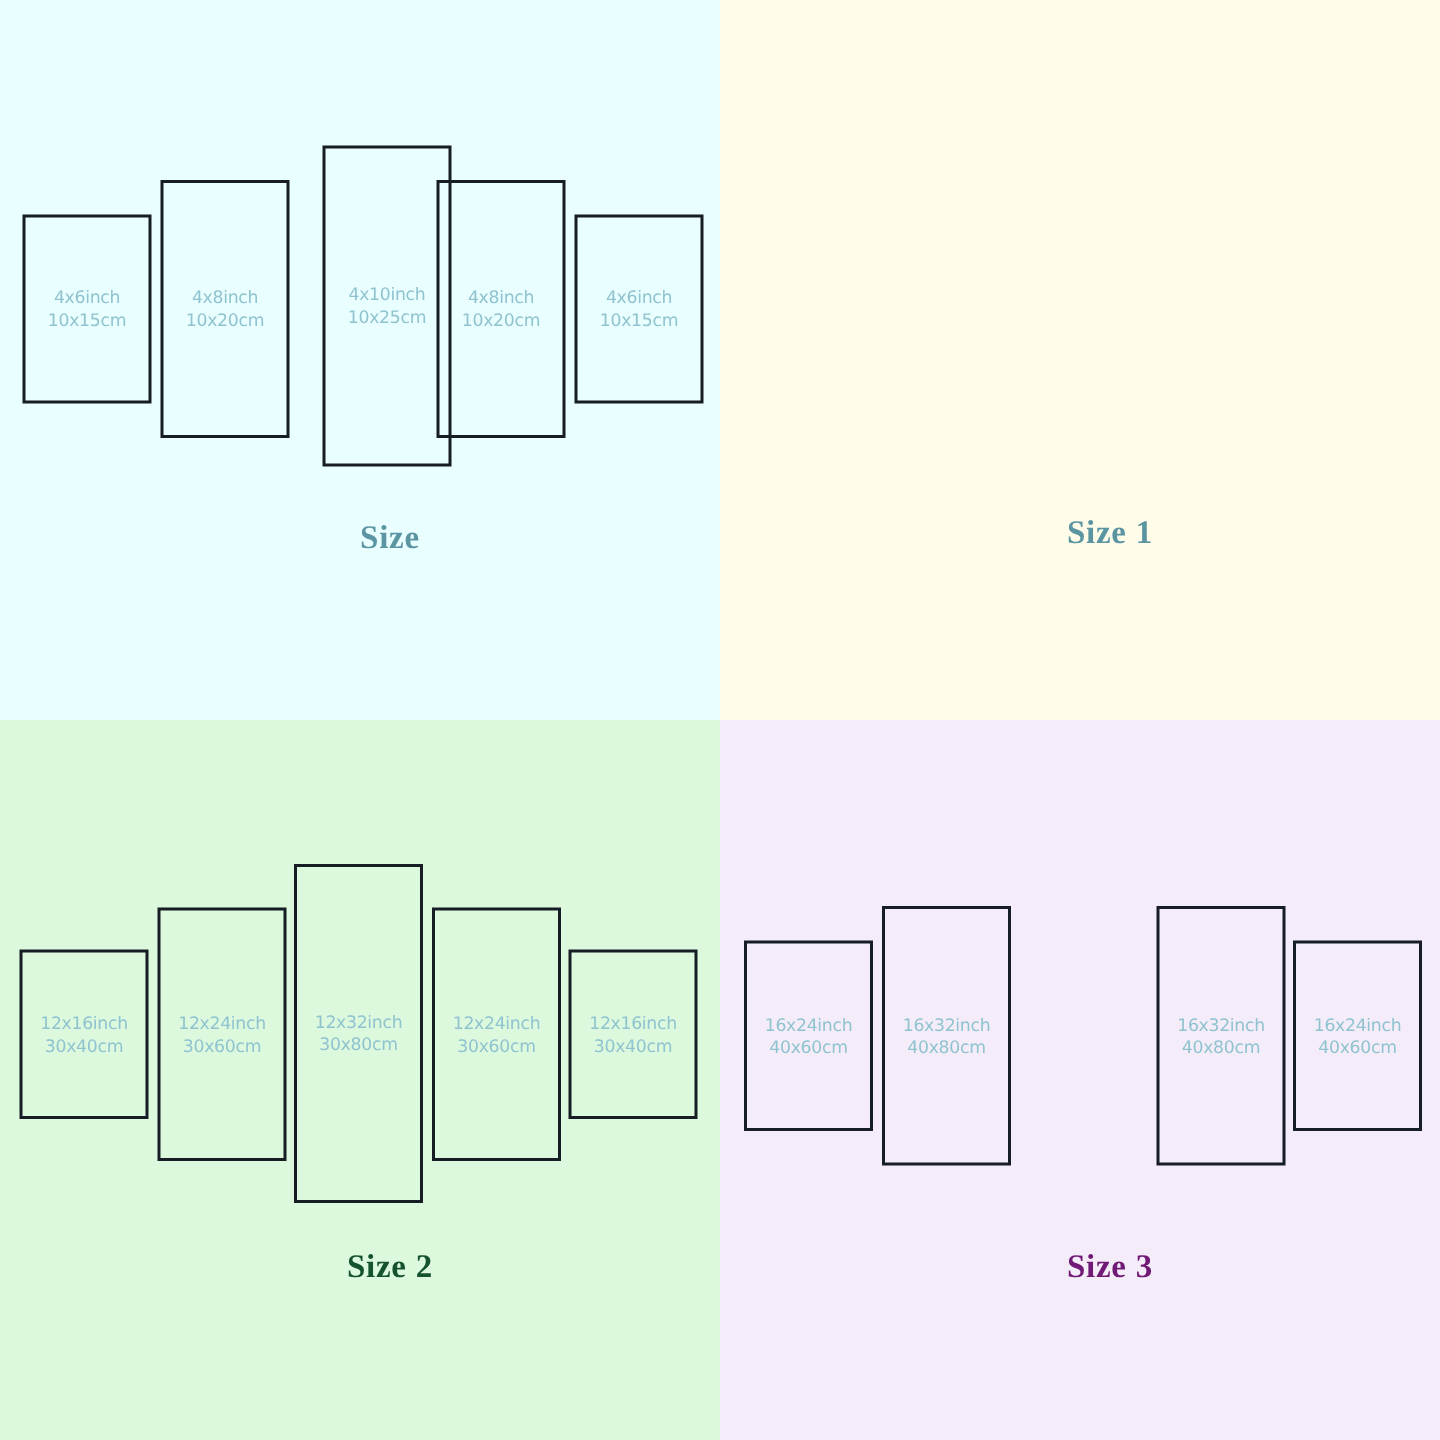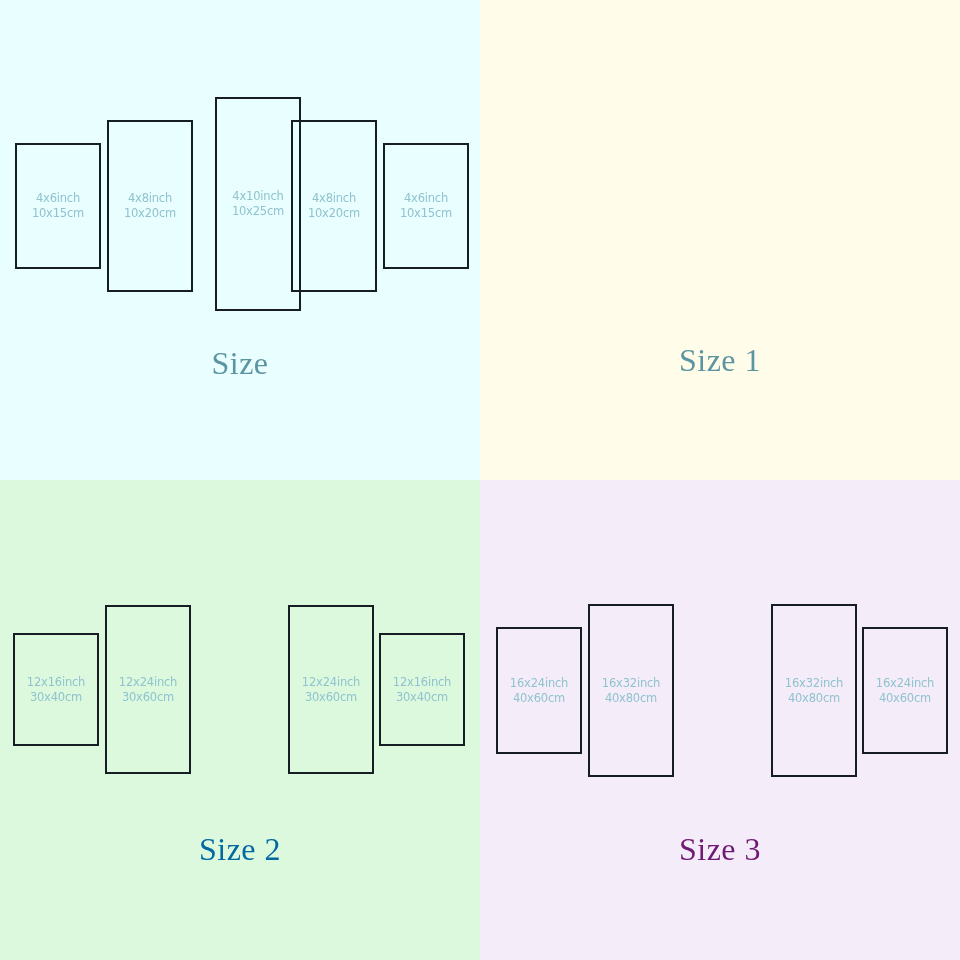--- a/index.html
+++ b/index.html
@@ -45,24 +45,25 @@
     white-space:nowrap;
     user-select:none;
   }
   .panel-label .l2{display:block;}
   .q-title{
     position:absolute;
     left:0;
     width:480px;
     text-align:center;
     font-family:"Liberation Serif", serif;
-    font-weight:normal;
-    font-size:32px;
+    font-weight:bold;
+    font-size:22px;
     color:#5c95a2;
     letter-spacing:0.5px;
+    padding-left:20px;
   }
 </style>
 </head>
 <body>
 
 <div id="board">
     <div class="quadrant" style="background: rgb(233, 254, 255);">
       <div class="panels">
         <div class="panel" style="left: 15px; top: 143px; width: 86px; height: 126px; border-color: rgb(22, 29, 36); border-width: 2px;">
           <div class="panel-label" style="color: rgb(143, 195, 207);"><span>4x6inch</span><span class="l2">10x15cm</span></div>
@@ -87,28 +88,31 @@
       <div class="q-title" style="top: 342px; color: rgb(92, 149, 162);">Size 1</div>
     </div>
     <div class="quadrant" style="background: rgb(220, 249, 222);">
       <div class="panels">
         <div class="panel" style="left: 13px; top: 153px; width: 86px; height: 113px; border-color: rgb(22, 29, 36); border-width: 2px;">
           <div class="panel-label" style="color: rgb(143, 195, 207);"><span>12x16inch</span><span class="l2">30x40cm</span></div>
         </div>
         <div class="panel" style="left: 105px; top: 125px; width: 86px; height: 169px; border-color: rgb(22, 29, 36); border-width: 2px;">
           <div class="panel-label" style="color: rgb(143, 195, 207);"><span>12x24inch</span><span class="l2">30x60cm</span></div>
         </div>
+        <div class="panel" style="left: 196px; top: 96px; width: 86px; height: 226px; border-color: rgb(22, 29, 36); border-width: 2px;">
+          <div class="panel-label" style="color: rgb(143, 195, 207);"><span>12x32inch</span><span class="l2">30x80cm</span></div>
+        </div>
         <div class="panel" style="left: 288px; top: 125px; width: 86px; height: 169px; border-color: rgb(22, 29, 36); border-width: 2px;">
           <div class="panel-label" style="color: rgb(143, 195, 207);"><span>12x24inch</span><span class="l2">30x60cm</span></div>
         </div>
         <div class="panel" style="left: 379px; top: 153px; width: 86px; height: 113px; border-color: rgb(22, 29, 36); border-width: 2px;">
           <div class="panel-label" style="color: rgb(143, 195, 207);"><span>12x16inch</span><span class="l2">30x40cm</span></div>
         </div>
       </div>
-      <div class="q-title" style="top: 351px; color: #0369a1;">Size 2</div>
+      <div class="q-title" style="top: 351px; color: #14532d;">Size 2</div>
     </div>
     <div class="quadrant" style="background: rgb(244, 237, 249);">
       <div class="panels">
         <div class="panel" style="left: 16px; top: 147px; width: 86px; height: 127px; border-color: rgb(22, 29, 36); border-width: 2px;">
           <div class="panel-label" style="color: rgb(143, 195, 207);"><span>16x24inch</span><span class="l2">40x60cm</span></div>
         </div>
         <div class="panel" style="left: 108px; top: 124px; width: 86px; height: 173px; border-color: rgb(22, 29, 36); border-width: 2px;">
           <div class="panel-label" style="color: rgb(143, 195, 207);"><span>16x32inch</span><span class="l2">40x80cm</span></div>
         </div>
         <div class="panel" style="left: 291px; top: 124px; width: 86px; height: 173px; border-color: rgb(22, 29, 36); border-width: 2px;">

